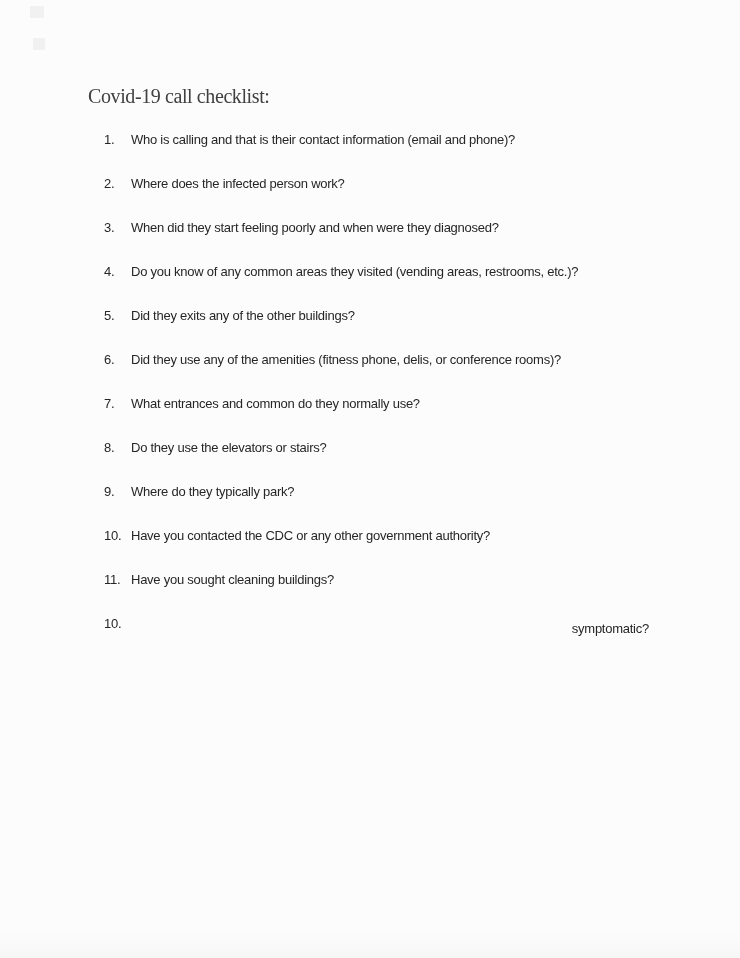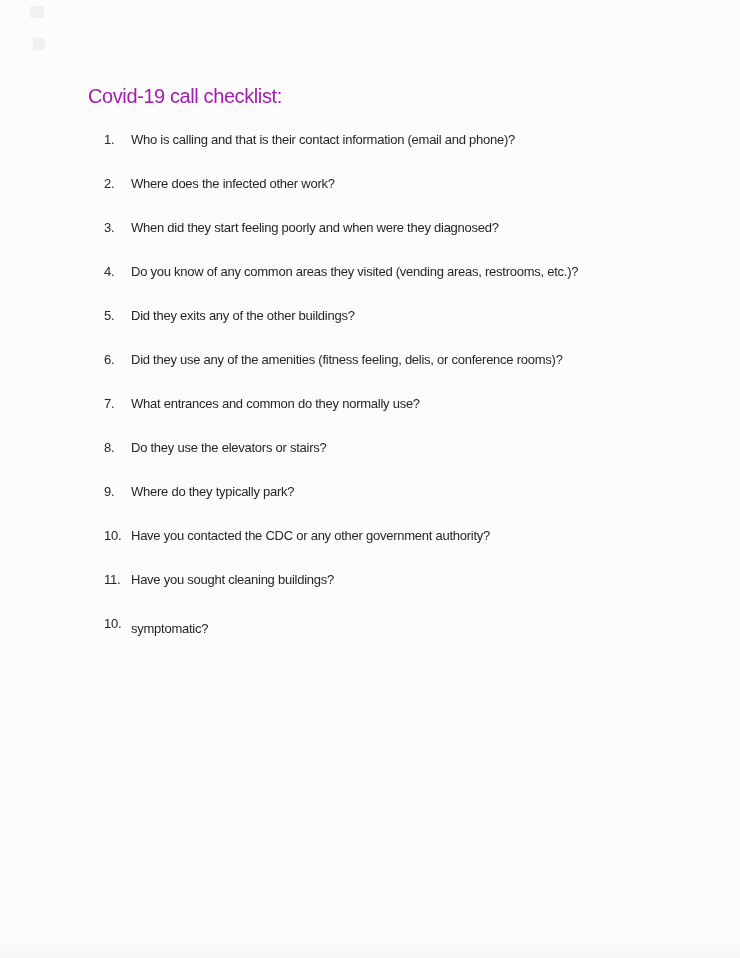--- a/index.html
+++ b/index.html
@@ -27,21 +27,22 @@
   .artifact.a3 { left: 0; bottom: 0; width: 740px; height: 26px;
                  background: linear-gradient(0deg, #f4f4f4, rgba(252,252,252,0)); }
 
   .page-title {
     position: absolute;
     left: 88px;
     top: 84px;
     font-size: 20px;
     line-height: 24px;
     letter-spacing: -0.4px;
-    color: #a21caf;
+    color: #404040;
+    font-family: Liberation Serif, serif;
   }
 
   .checklist {
     position: absolute;
     left: 104px;
     top: 130px;
     width: 545px;
     font-size: 13px;
     letter-spacing: -0.25px;
   }
@@ -77,41 +78,41 @@
 
 <div class="checklist">
 
   <div class="checklist-item">
     <span class="item-number">1.</span>
     <span class="item-text">Who is calling and that is their contact information (email and phone)?</span>
   </div>
 
   <div class="checklist-item">
     <span class="item-number">2.</span>
-    <span class="item-text">Where does the infected other work?</span>
+    <span class="item-text">Where does the infected person work?</span>
   </div>
 
   <div class="checklist-item">
     <span class="item-number">3.</span>
     <span class="item-text">When did they start feeling poorly and when were they diagnosed?</span>
   </div>
 
   <div class="checklist-item">
     <span class="item-number">4.</span>
     <span class="item-text">Do you know of any common areas they visited (vending areas, restrooms, etc.)?</span>
   </div>
 
   <div class="checklist-item">
     <span class="item-number">5.</span>
     <span class="item-text">Did they exits any of the other buildings?</span>
   </div>
 
   <div class="checklist-item">
     <span class="item-number">6.</span>
-    <span class="item-text">Did they use any of the amenities (fitness feeling, delis, or conference rooms)?</span>
+    <span class="item-text">Did they use any of the amenities (fitness phone, delis, or conference rooms)?</span>
   </div>
 
   <div class="checklist-item">
     <span class="item-number">7.</span>
     <span class="item-text">What entrances and common do they normally use?</span>
   </div>
 
   <div class="checklist-item">
     <span class="item-number">8.</span>
     <span class="item-text">Do they use the elevators or stairs?</span>
@@ -128,17 +129,17 @@
   </div>
 
   <div class="checklist-item">
     <span class="item-number">11.</span>
     <span class="item-text">Have you sought cleaning buildings?</span>
   </div>
 
   <div class="checklist-item">
     <span class="item-number">10.</span>
     <span class="item-text">
-      <span class="item-line2" style="display:block;">symptomatic?</span>
+      <span class="item-line2" style="display:block;text-align:right;">symptomatic?</span>
     </span>
   </div>
 
 </div>
 
 </body></html>

